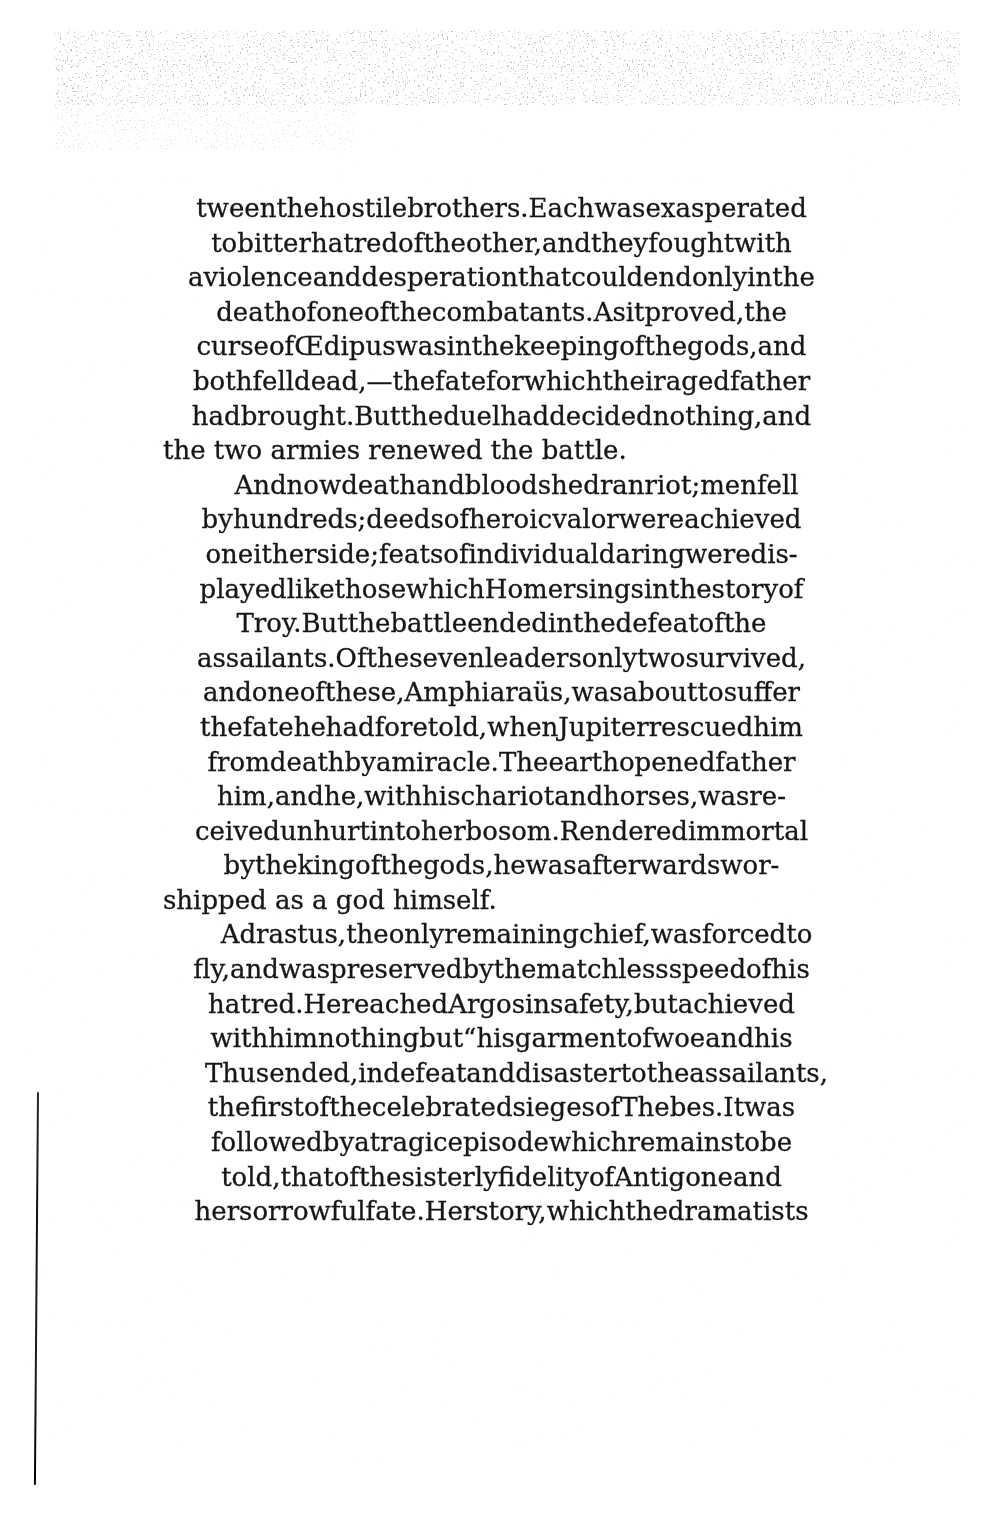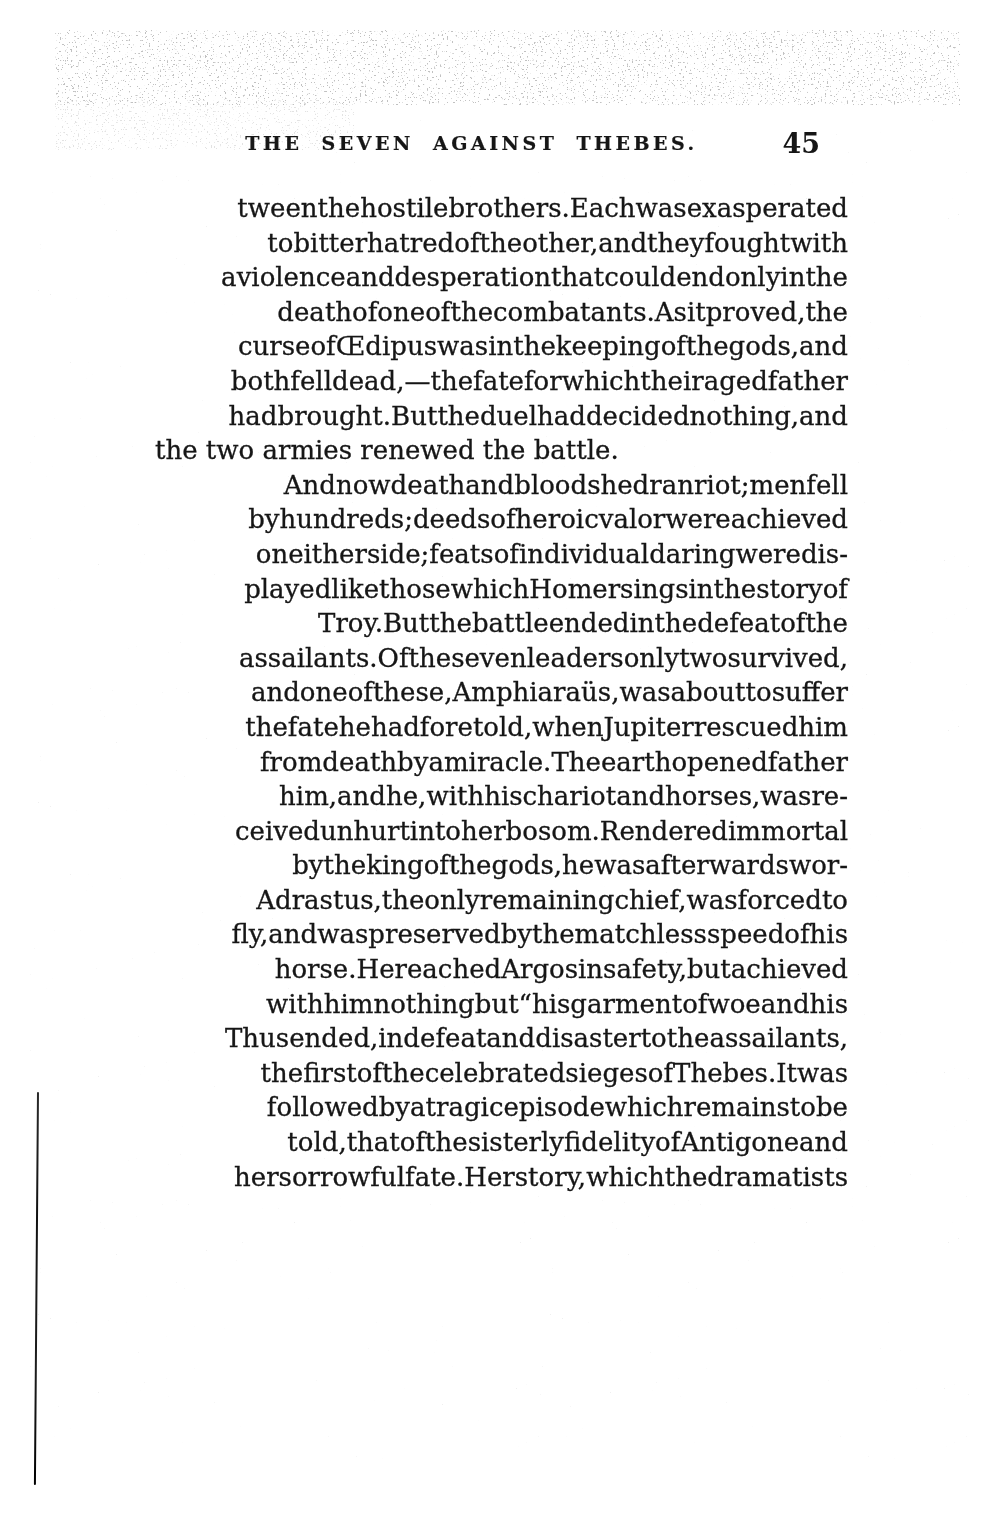--- a/index.html
+++ b/index.html
@@ -39,27 +39,27 @@
   
   .body-text{
     position:absolute;
     left:155px;top:191px;width:693px;
     font-size:26px;
     line-height:34.6px;
     -webkit-text-stroke:0.3px var(--ink);
   }
   .line{
     display:flex;
-    justify-content:flex-end;
+    justify-content:center;
     height:34.6px;
     white-space:nowrap;
   }
   .line.indent{padding-left:30px;}
   .line.last{justify-content:flex-start;}
-  .line.last span{white-space:pre;}
+  .line.last span{white-space:pre;margin-left:8px;}
   
   .ink-line{
     position:absolute;
     left:37px;top:1092px;
     width:2.4px;height:393px;
     background:linear-gradient(to bottom,#2a2a2a, #111 30%, #1d1d1d 70%, #000);
     transform:rotate(0.45deg);
     transform-origin:top center;
     border-radius:1px;
   }
@@ -80,24 +80,20 @@
   </svg>
 
   <svg class="noise" width="1000" height="1527" style="left:0;top:0;" xmlns="http://www.w3.org/2000/svg">
     <filter id="speckPage" x="0" y="0" width="100%" height="100%">
       <feTurbulence type="fractalNoise" baseFrequency="0.5" numOctaves="1" seed="23" stitchTiles="stitch"></feTurbulence>
       <feColorMatrix type="matrix" values="0 0 0 0 0.45  0 0 0 0 0.45  0 0 0 0 0.45  0 0 0 16 -13.2"></feColorMatrix>
     </filter>
     <rect x="30" y="120" width="940" height="1340" filter="url(#speckPage)" opacity="0.5"></rect>
   </svg>
 
-  <div class="running-header">
-    <div class="header-title">THE SEVEN AGAINST THEBES.</div>
-    <div class="page-number">45</div>
-  </div>
 
   <div class="body-text">
       <div class="line">
         <span>tween</span>
         <span>the</span>
         <span>hostile</span>
         <span>brothers.</span>
         <span>Each</span>
         <span>was</span>
         <span>exasperated</span>
@@ -301,20 +297,23 @@
         <span>the</span>
         <span>king</span>
         <span>of</span>
         <span>the</span>
         <span>gods,</span>
         <span>he</span>
         <span>was</span>
         <span>afterwards</span>
         <span>wor-</span>
       </div>
+      <div class="line last">
+        <span>shipped as a god himself.</span>
+      </div>
       <div class="line indent">
         <span>Adrastus,</span>
         <span>the</span>
         <span>only</span>
         <span>remaining</span>
         <span>chief,</span>
         <span>was</span>
         <span>forced</span>
         <span>to</span>
       </div>
@@ -324,21 +323,21 @@
         <span>was</span>
         <span>preserved</span>
         <span>by</span>
         <span>the</span>
         <span>matchless</span>
         <span>speed</span>
         <span>of</span>
         <span>his</span>
       </div>
       <div class="line">
-        <span>horse.</span>
+        <span>hatred.</span>
         <span>He</span>
         <span>reached</span>
         <span>Argos</span>
         <span>in</span>
         <span>safety,</span>
         <span>but</span>
         <span>achieved</span>
       </div>
       <div class="line">
         <span>with</span>

